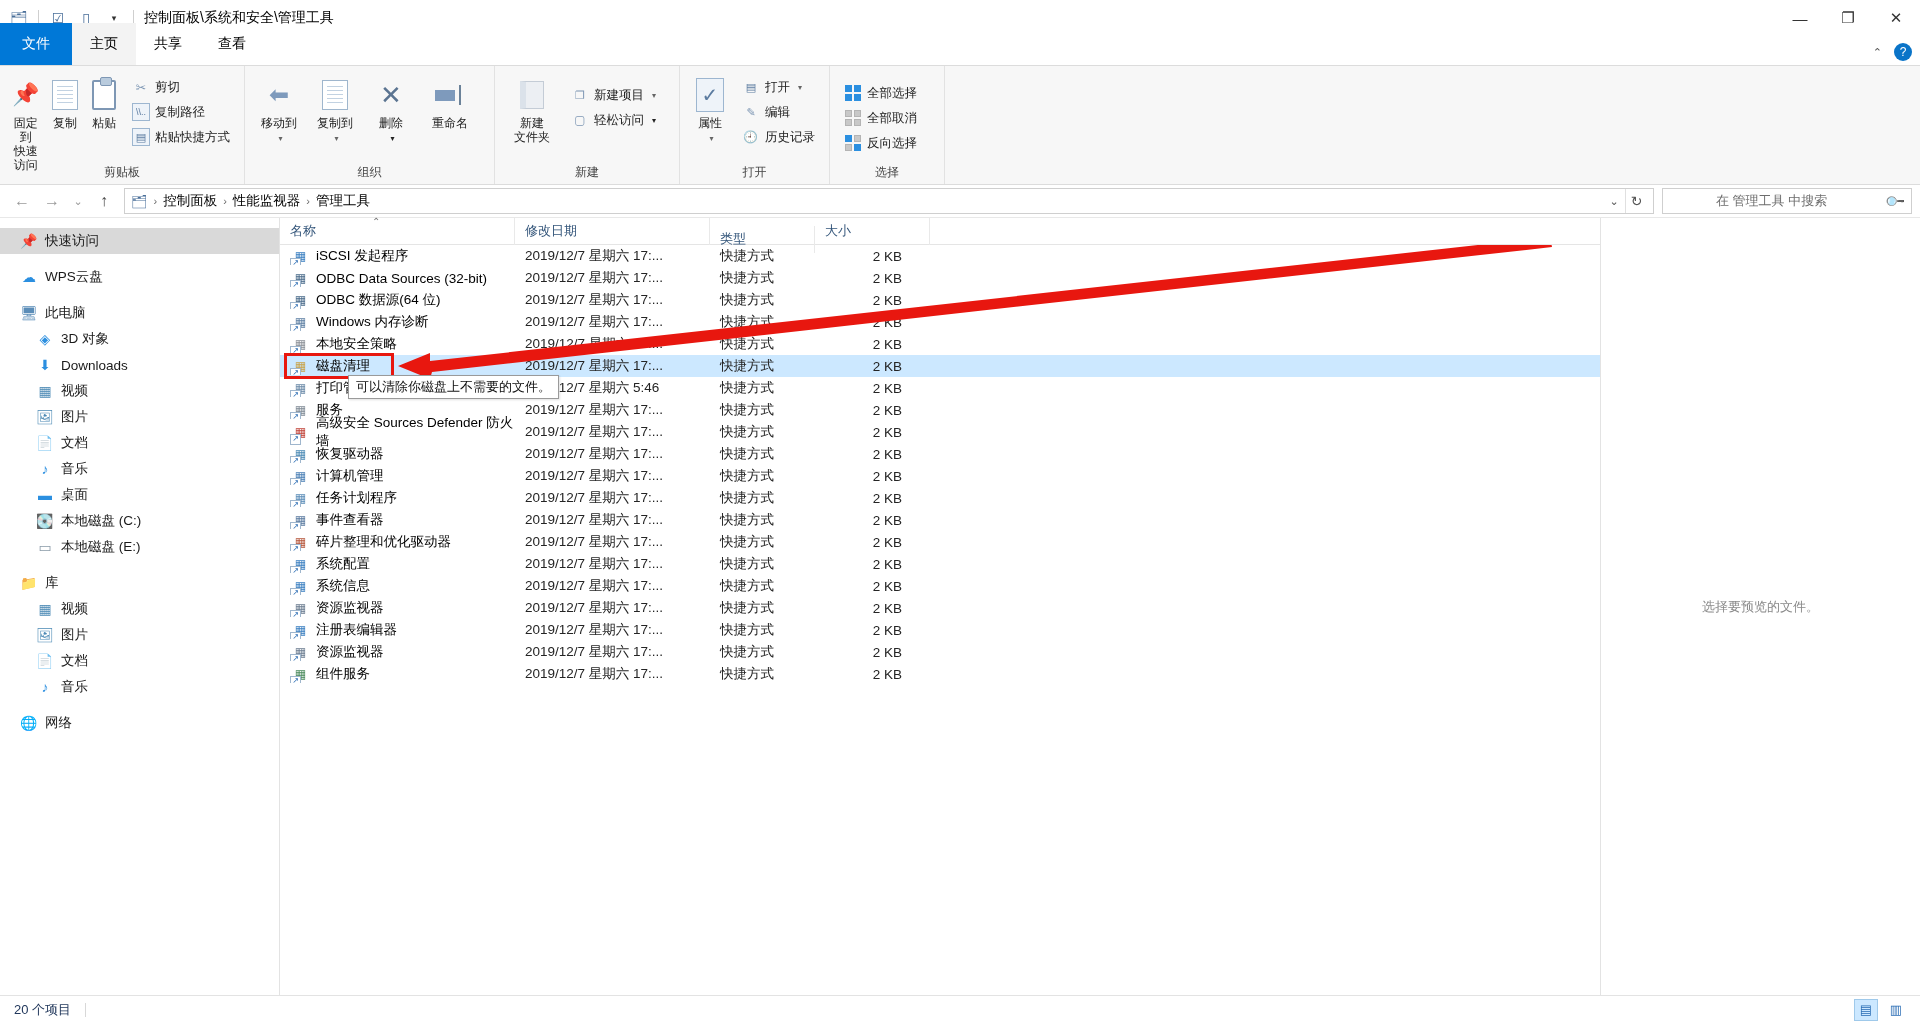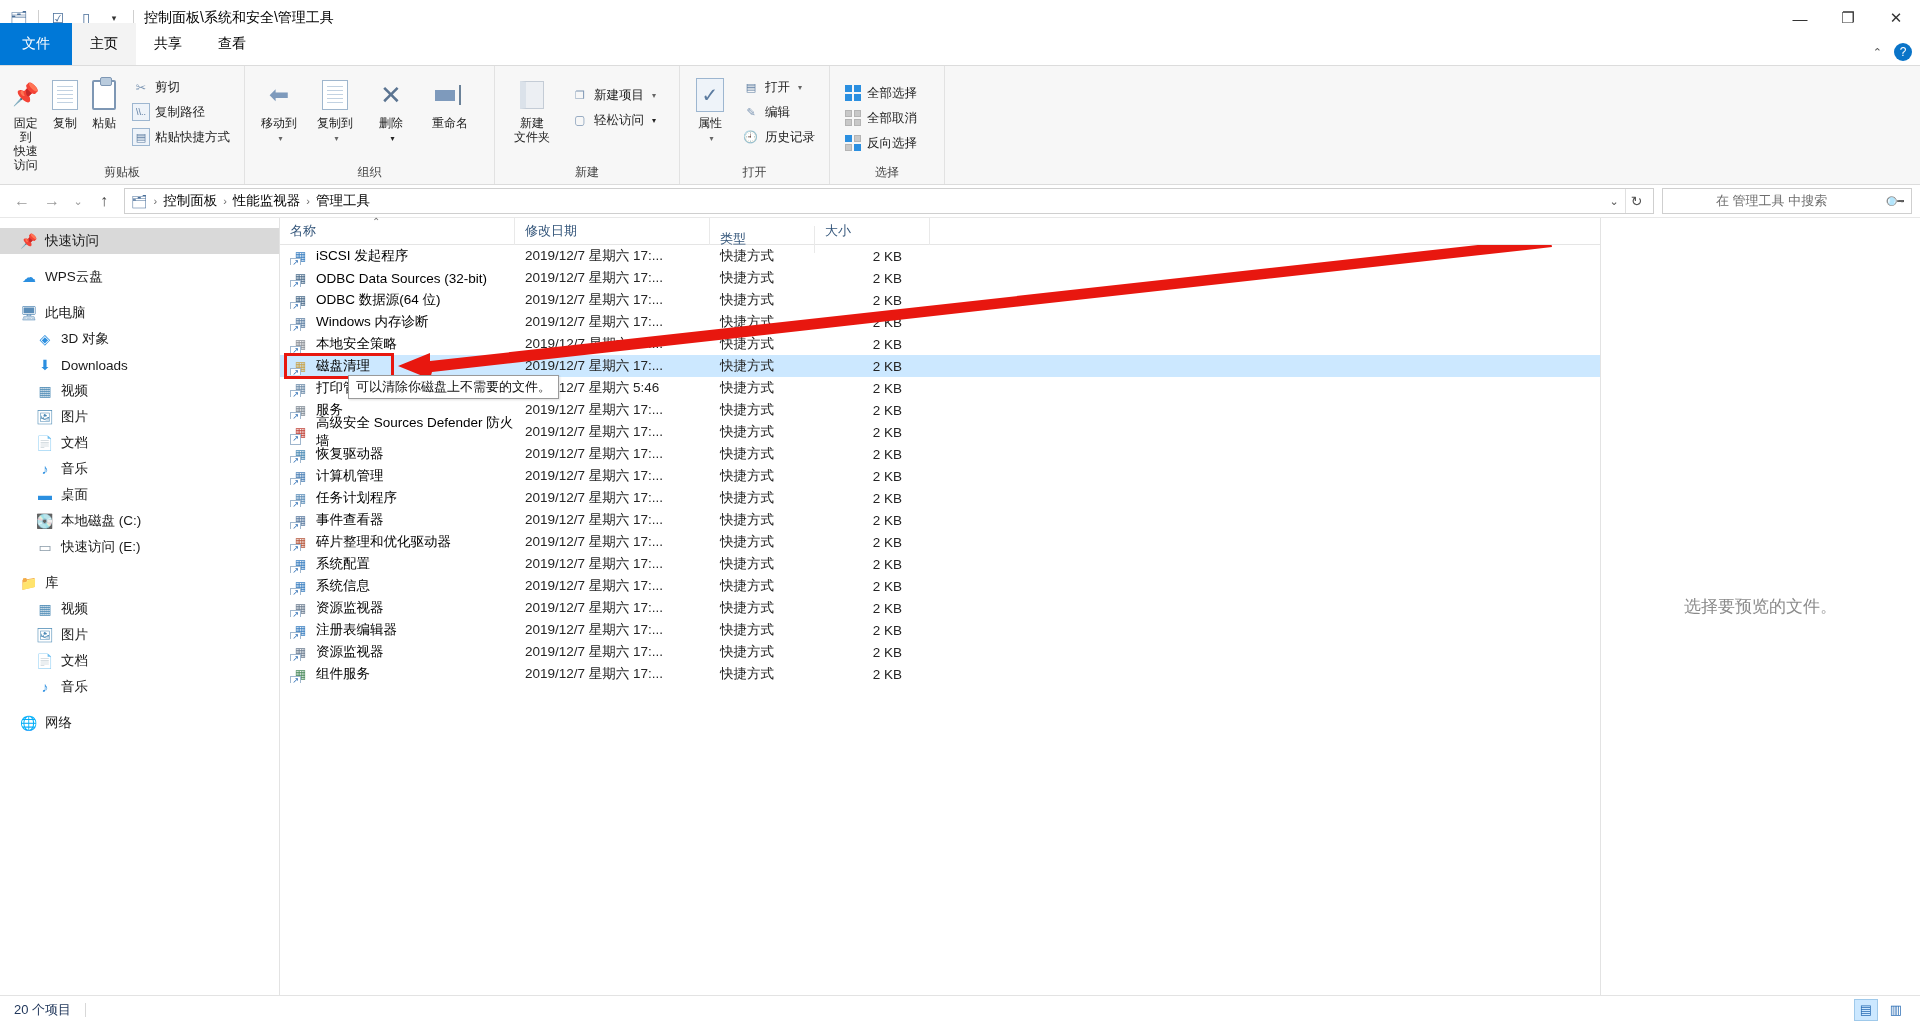--- a/index.html
+++ b/index.html
@@ -226,21 +226,21 @@
     font-size: 13px; color: #111; padding: 2px 7px; white-space: nowrap;
     box-shadow: 1px 1px 2px rgba(0,0,0,.12);
   }
   .arrow-wrap { position: absolute; left: 0; top: 0; pointer-events: none; }
 
   
   .preview {
     width: 320px; border-left: 1px solid #e3e3e3; background: #fff;
     display: flex; align-items: center; justify-content: center;
   }
-  .preview .txt { font-size: 17px; color: #8a8a8a; }
+  .preview .txt { font-size: 13px; color: #8a8a8a; }
 
   
   .watermark {
     position: absolute; right: 60px; bottom: 60px; pointer-events: none;
     opacity: .55; user-select: none; text-align: center;
   }
   .wm-main {
     font-size: 62px; font-weight: bold; color: transparent;
     -webkit-text-stroke: 2px #d6d6d6; letter-spacing: 1px;
     font-family: "DejaVu Sans", sans-serif;
@@ -533,21 +533,21 @@
     <div class="nav-item lvl1">
       <span class="ni" style="color:#2b8fe0;">▬</span>
       <span>桌面</span>
     </div>
     <div class="nav-item lvl1">
       <span class="ni" style="color:#5b8db8;">💽</span>
       <span>本地磁盘 (C:)</span>
     </div>
     <div class="nav-item lvl1">
       <span class="ni" style="color:#8a9aa8;">▭</span>
-      <span>快速访问 (E:)</span>
+      <span>本地磁盘 (E:)</span>
     </div>
     <div class="nav-gap"></div>
     <div class="nav-item">
       <span class="ni" style="color:#e8b33a;">📁</span>
       <span>库</span>
     </div>
     <div class="nav-item lvl1">
       <span class="ni" style="color:#4c8ab5;">▦</span>
       <span>视频</span>
     </div>

